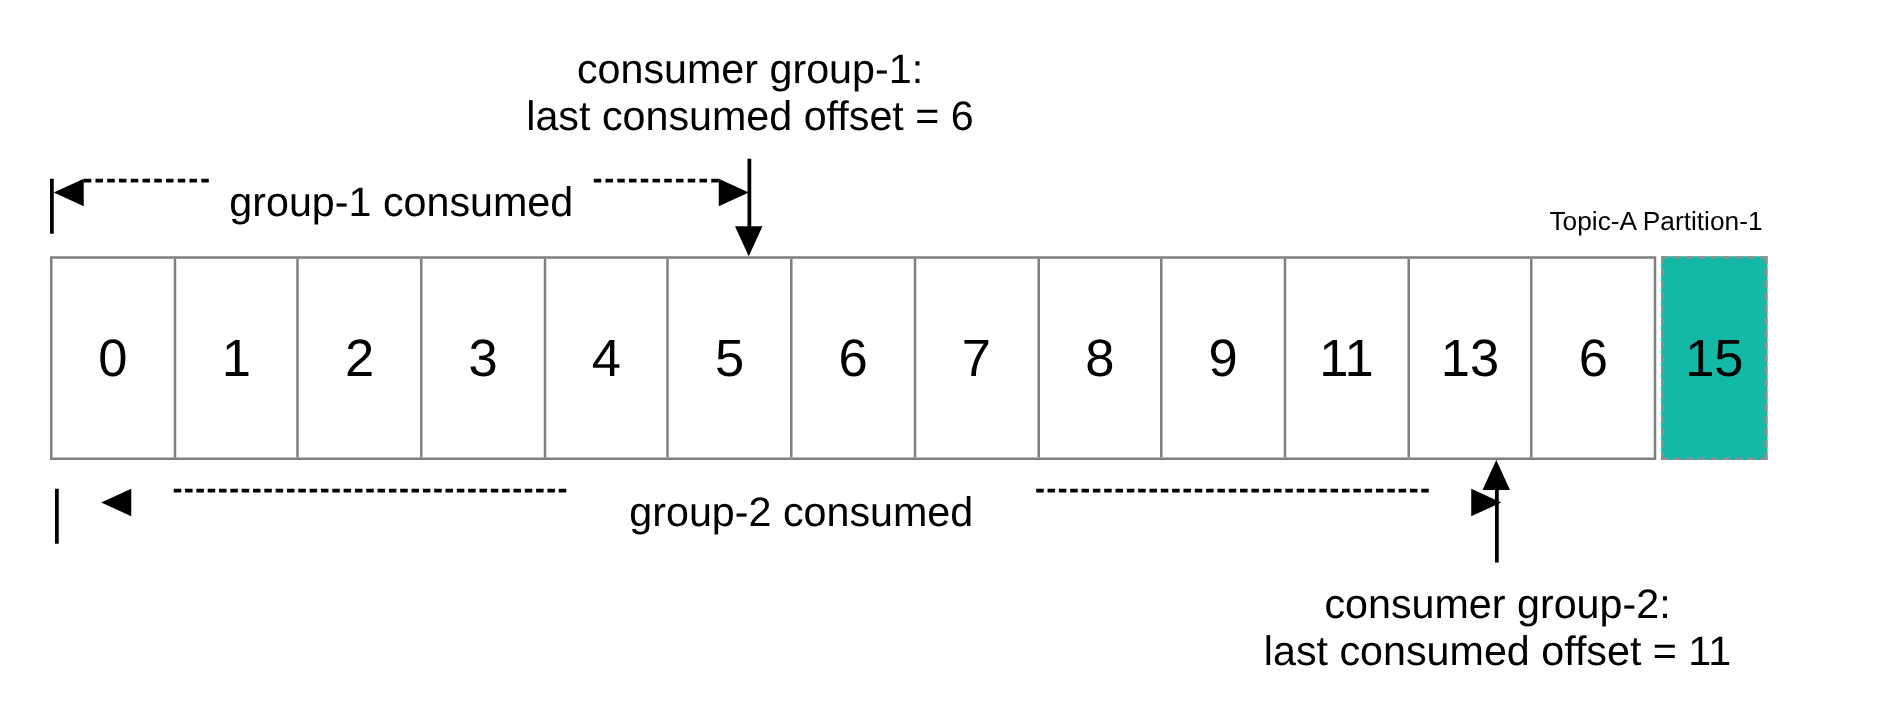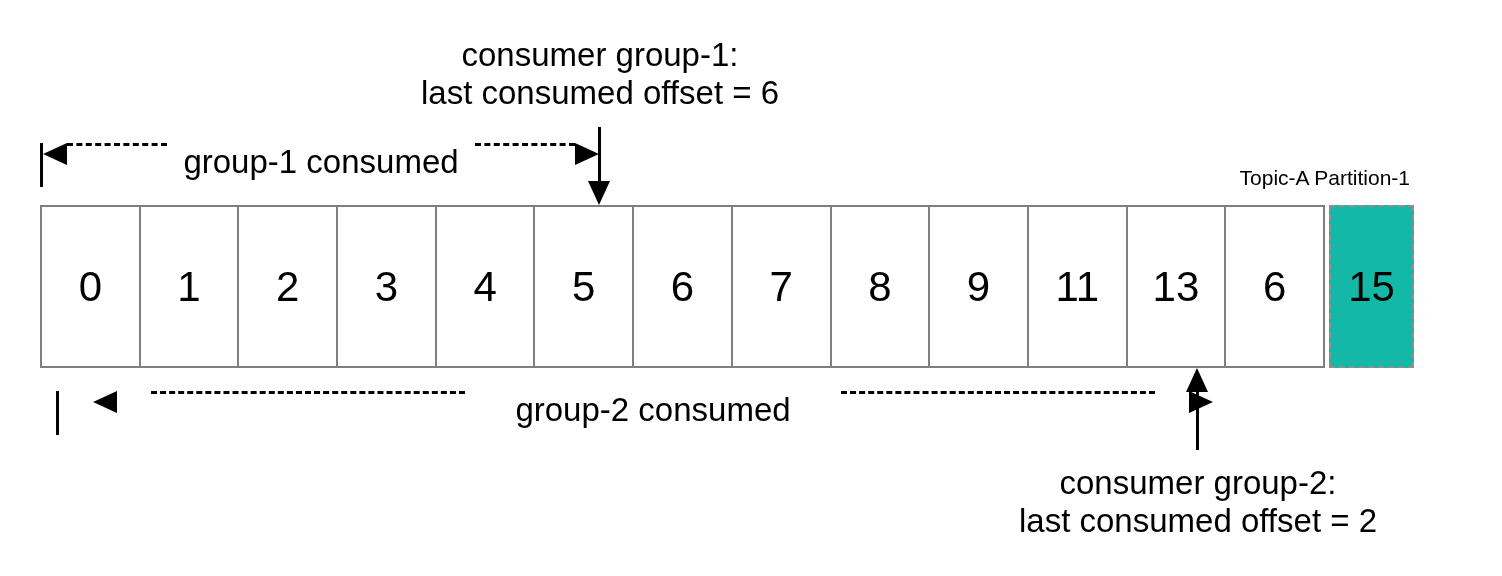--- a/index.html
+++ b/index.html
@@ -70,21 +70,21 @@
     background: #14b8a6;
   }
 
   
   .measure {
     position: absolute;
     height: 44px;
     display: flex;
   }
   .measure-group1 { left: 40px; top: 143px; width: 559px; }
-  .measure-group2 { left: 56px; top: 391px; width: 1157px; gap: 34px; }
+  .measure-group2 { left: 44px; top: 391px; width: 1157px; gap: 34px; }
   .tick {
     width: 3px;
     height: 44px;
     background: #000000;
     flex: 0 0 auto;
   }
   .dash-line {
     flex: 1 1 auto;
     height: 0;
     border-top: 3px dashed #000000;
@@ -157,16 +157,16 @@
     <div class="measure-label">group-2 consumed</div>
     <div class="dash-line"></div>
     <div class="tri tri-right"></div>
   </div>
 
   <div class="tri-abs tri-up"></div>
   <div class="vline vline-group2"></div>
 
   <div class="annotation annotation-bottom">
     <div>consumer group-2:</div>
-    <div>last consumed offset = 2</div>
+    <div>last consumed offset = 11</div>
   </div>
 
 </div>
 
 </body></html>

